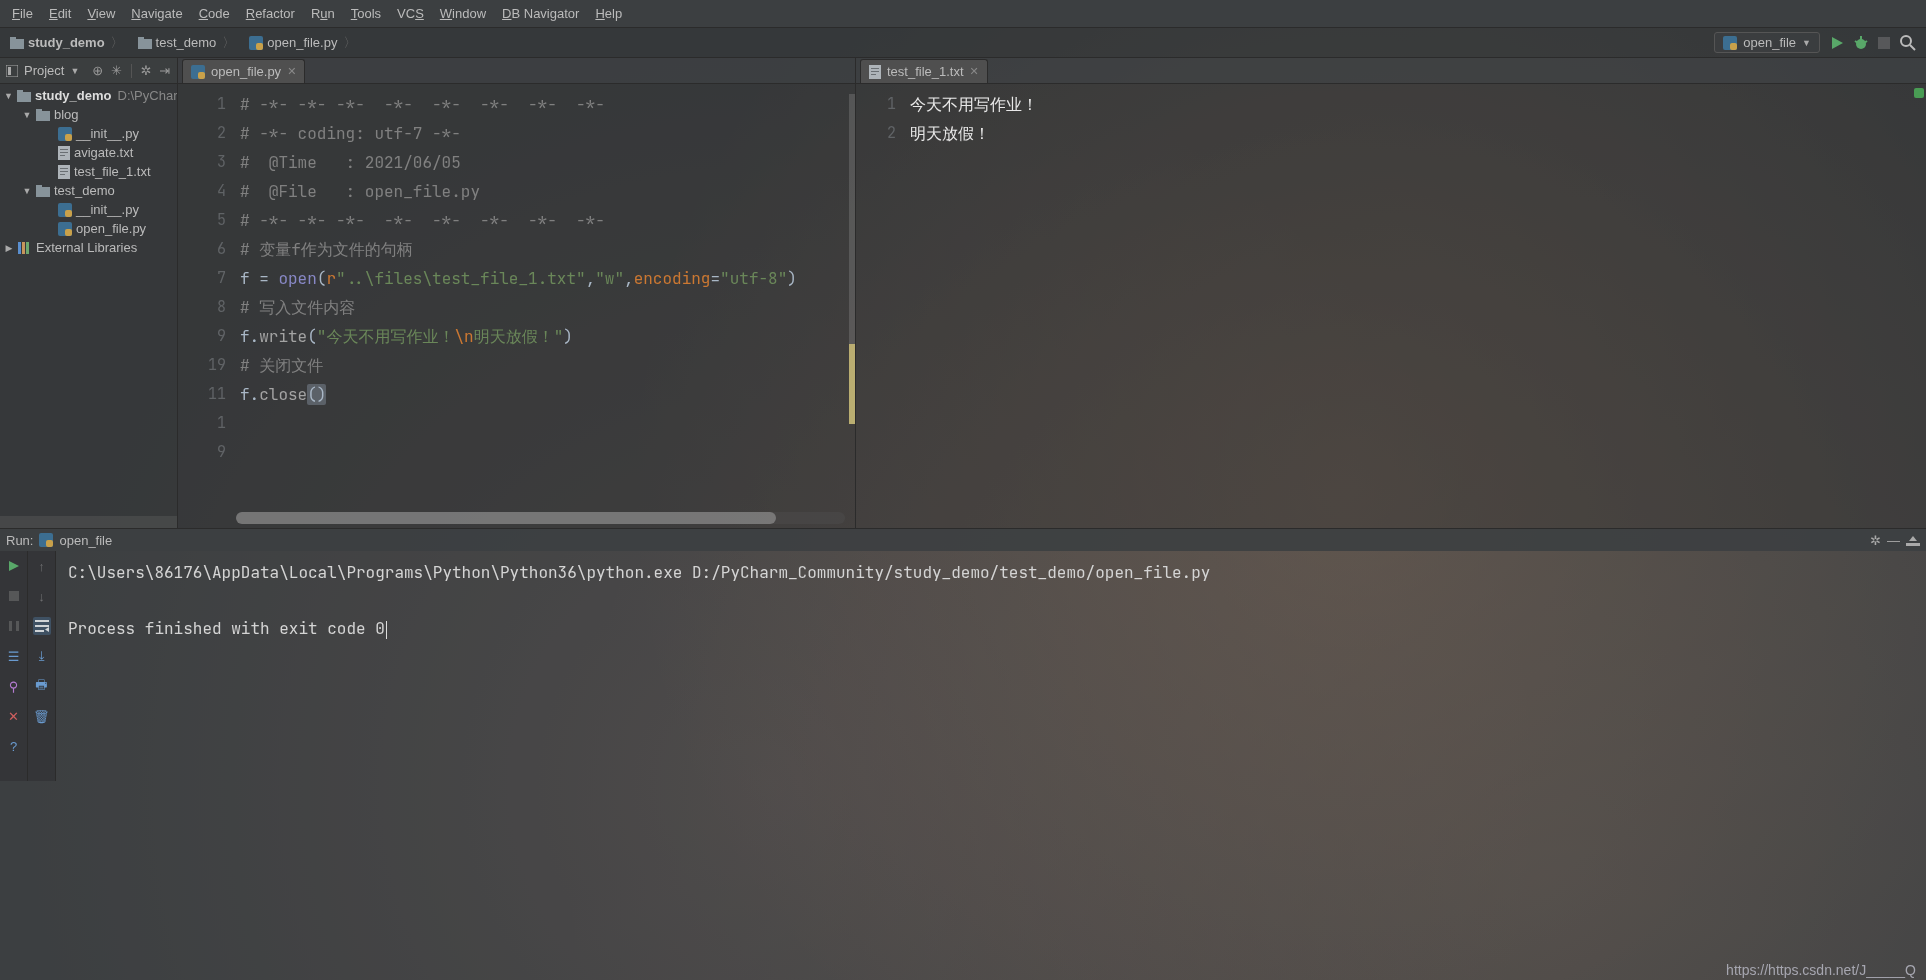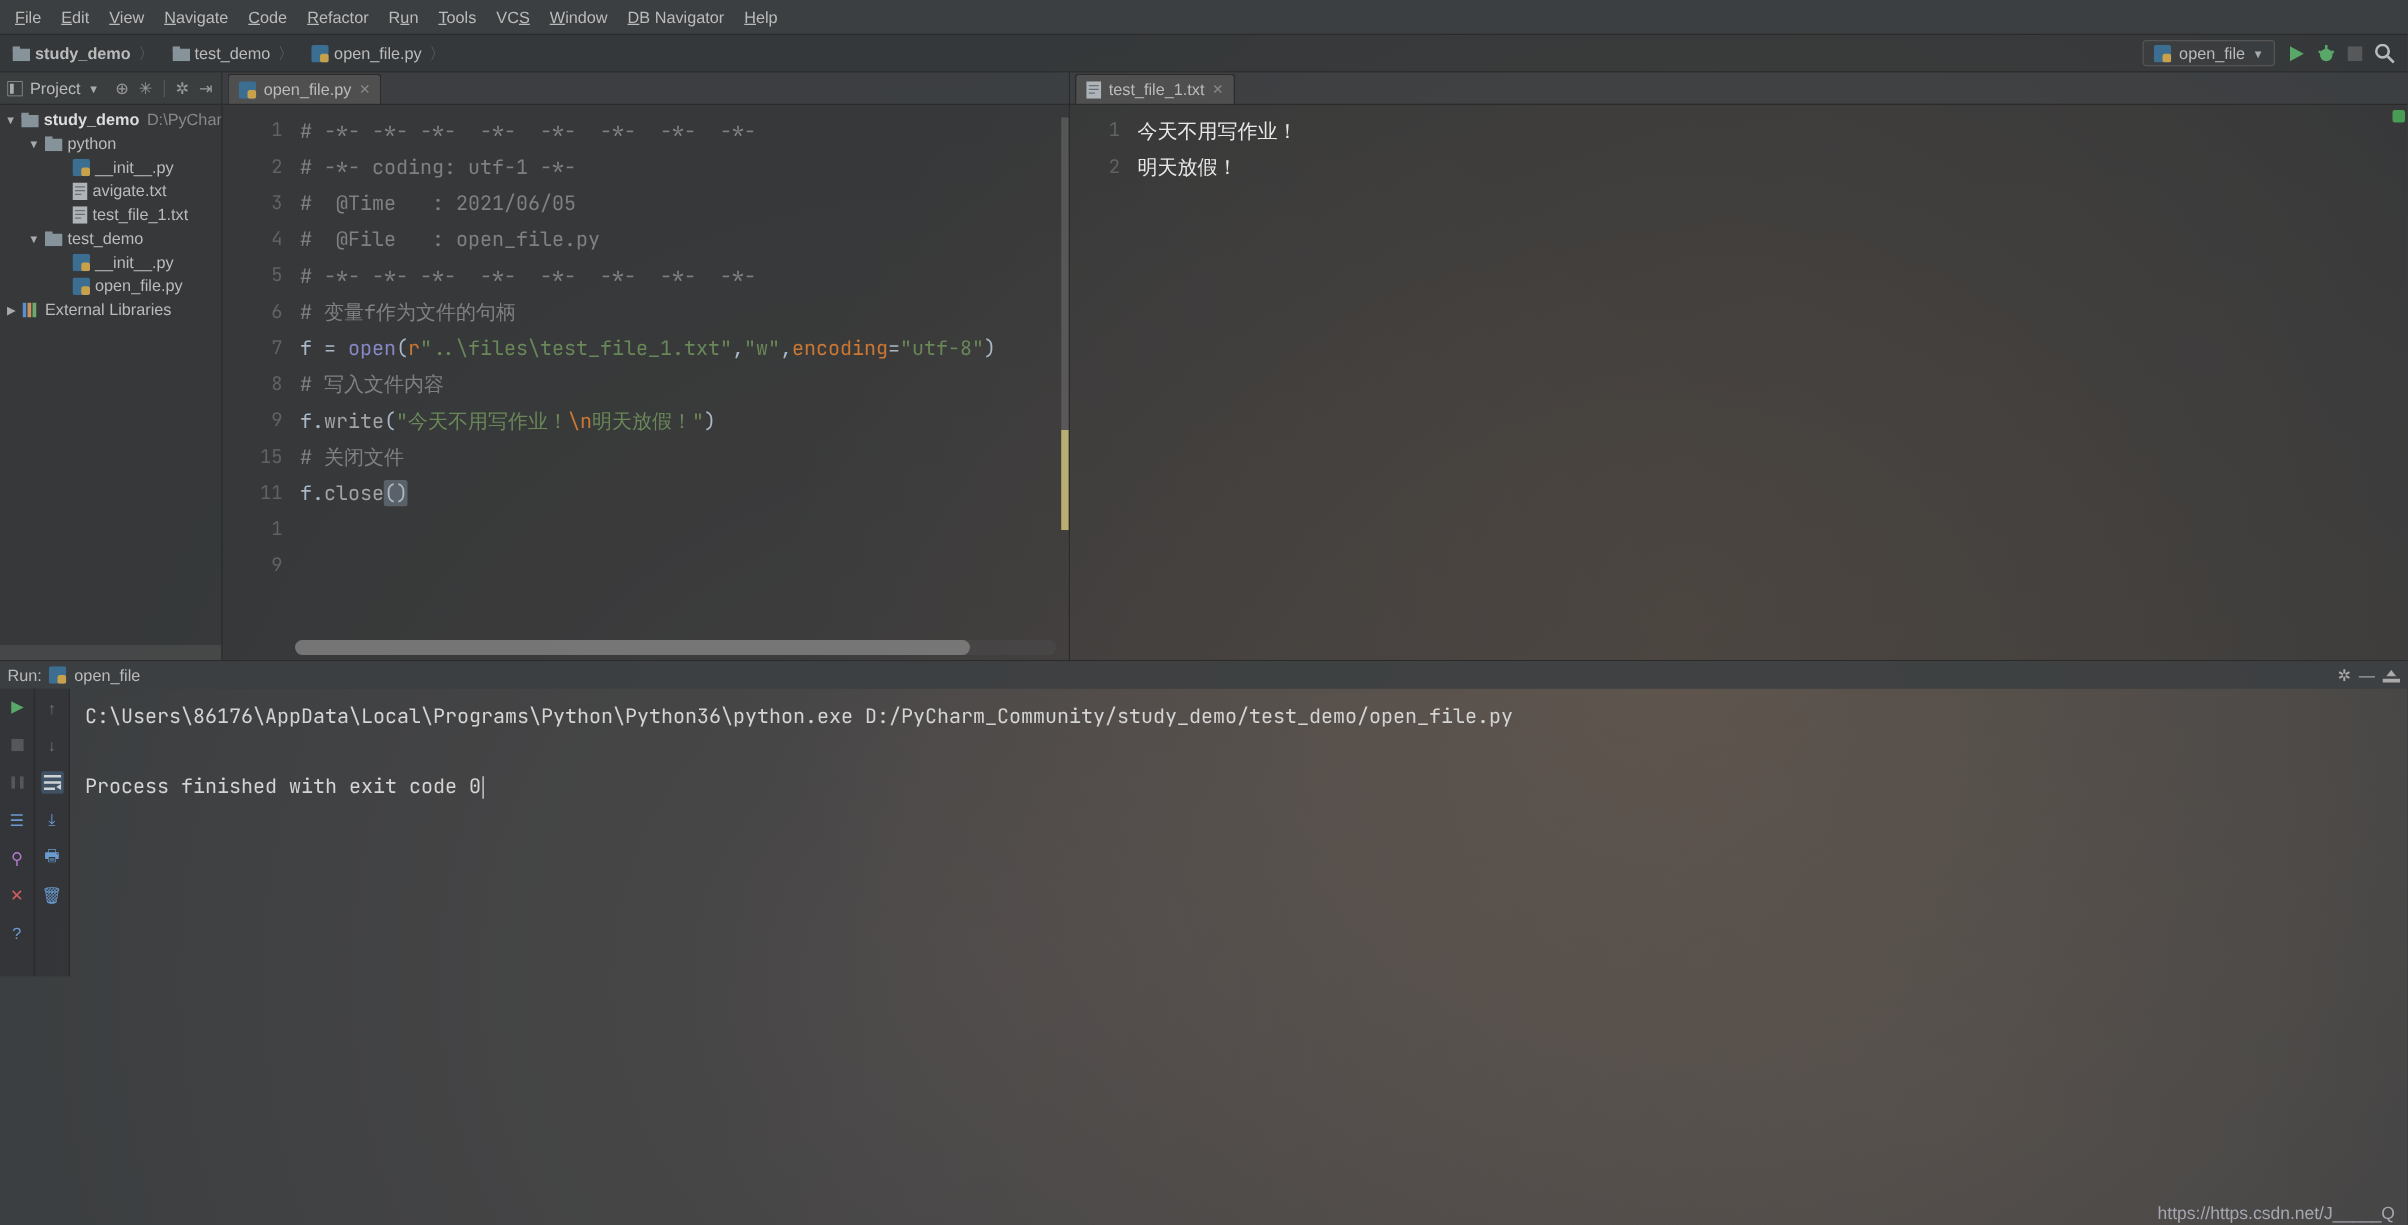--- a/index.html
+++ b/index.html
@@ -225,21 +225,21 @@
           <span class="hint">D:\PyChar</span>
         </div>
         <div class="node d2">
           <span class="arrow">▼</span>
           <span class="icon">
               <svg width="14" height="12">
                 <rect x="0" y="2" width="14" height="10" fill="#87939a"></rect>
                 <rect x="0" y="0" width="6" height="4" fill="#87939a"></rect>
               </svg>
             </span>
-          <span class="lbl">python</span>
+          <span class="lbl">blog</span>
         </div>
         <div class="node d4">
           <span class="icon">
               <svg width="14" height="14">
                 <rect width="14" height="14" rx="2" fill="#3c6e91"></rect>
                 <rect x="7" y="7" width="7" height="7" rx="2" fill="#c9a14a"></rect>
               </svg>
             </span>
           <span class="lbl">__init__.py</span>
         </div>
@@ -327,27 +327,27 @@
           <div class="gutter">
             <div class="mark">1</div>
             <div>2</div>
             <div>3</div>
             <div>4</div>
             <div>5</div>
             <div class="mark">6</div>
             <div>7</div>
             <div>8</div>
             <div>9</div>
-            <div>15</div>
+            <div>19</div>
             <div>11</div>
             <div>1</div>
             <div>9</div>
           </div>
           <div class="code"><span class="c-comment"># -*- -*- -*-  -*-  -*-  -*-  -*-  -*-</span>
-<span class="c-comment"># -*- coding: utf-1 -*-</span>
+<span class="c-comment"># -*- coding: utf-7 -*-</span>
 <span class="c-comment">#  @Time   : 2021/06/05</span>
 <span class="c-comment">#  @File   : open_file.py</span>
 <span class="c-comment"># -*- -*- -*-  -*-  -*-  -*-  -*-  -*-</span>
 <span class="c-comment"># 变量f作为文件的句柄</span>
 <span>f </span><span>= </span><span class="c-builtin">open</span><span class="c-paren">(</span><span class="c-kw">r</span><span class="c-str">"..\files\test_file_1.txt"</span><span>,</span><span class="c-str">"w"</span><span>,</span><span class="c-kw">encoding</span><span>=</span><span class="c-str">"utf-8"</span><span class="c-paren">)</span>
 <span class="c-comment"># 写入文件内容</span>
 <span>f.</span><span class="c-call">write</span><span class="c-paren">(</span><span class="c-str">"今天不用写作业！</span><span class="c-esc">\n</span><span class="c-str">明天放假！"</span><span class="c-paren">)</span>
 <span class="c-comment"># 关闭文件</span>
 <span>f.</span><span class="c-call">close</span><span class="c-parenhl">()</span>
 </div>

